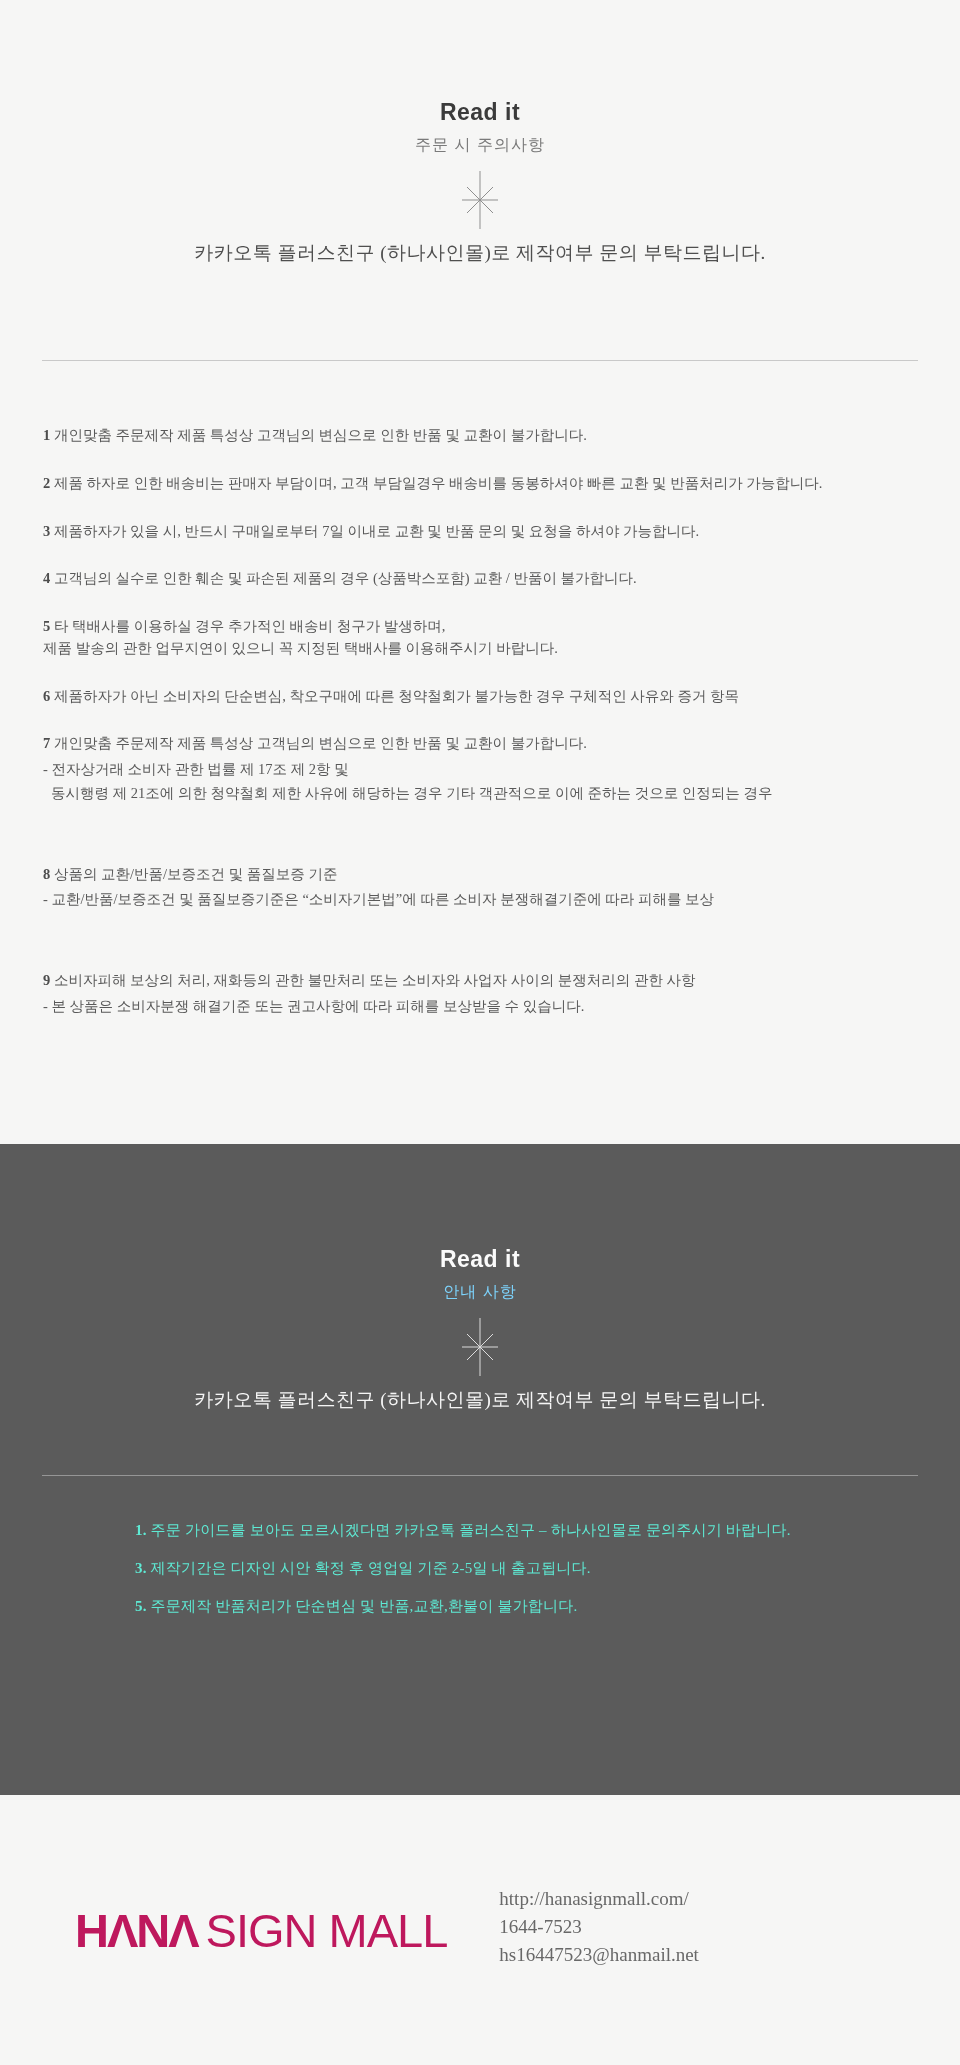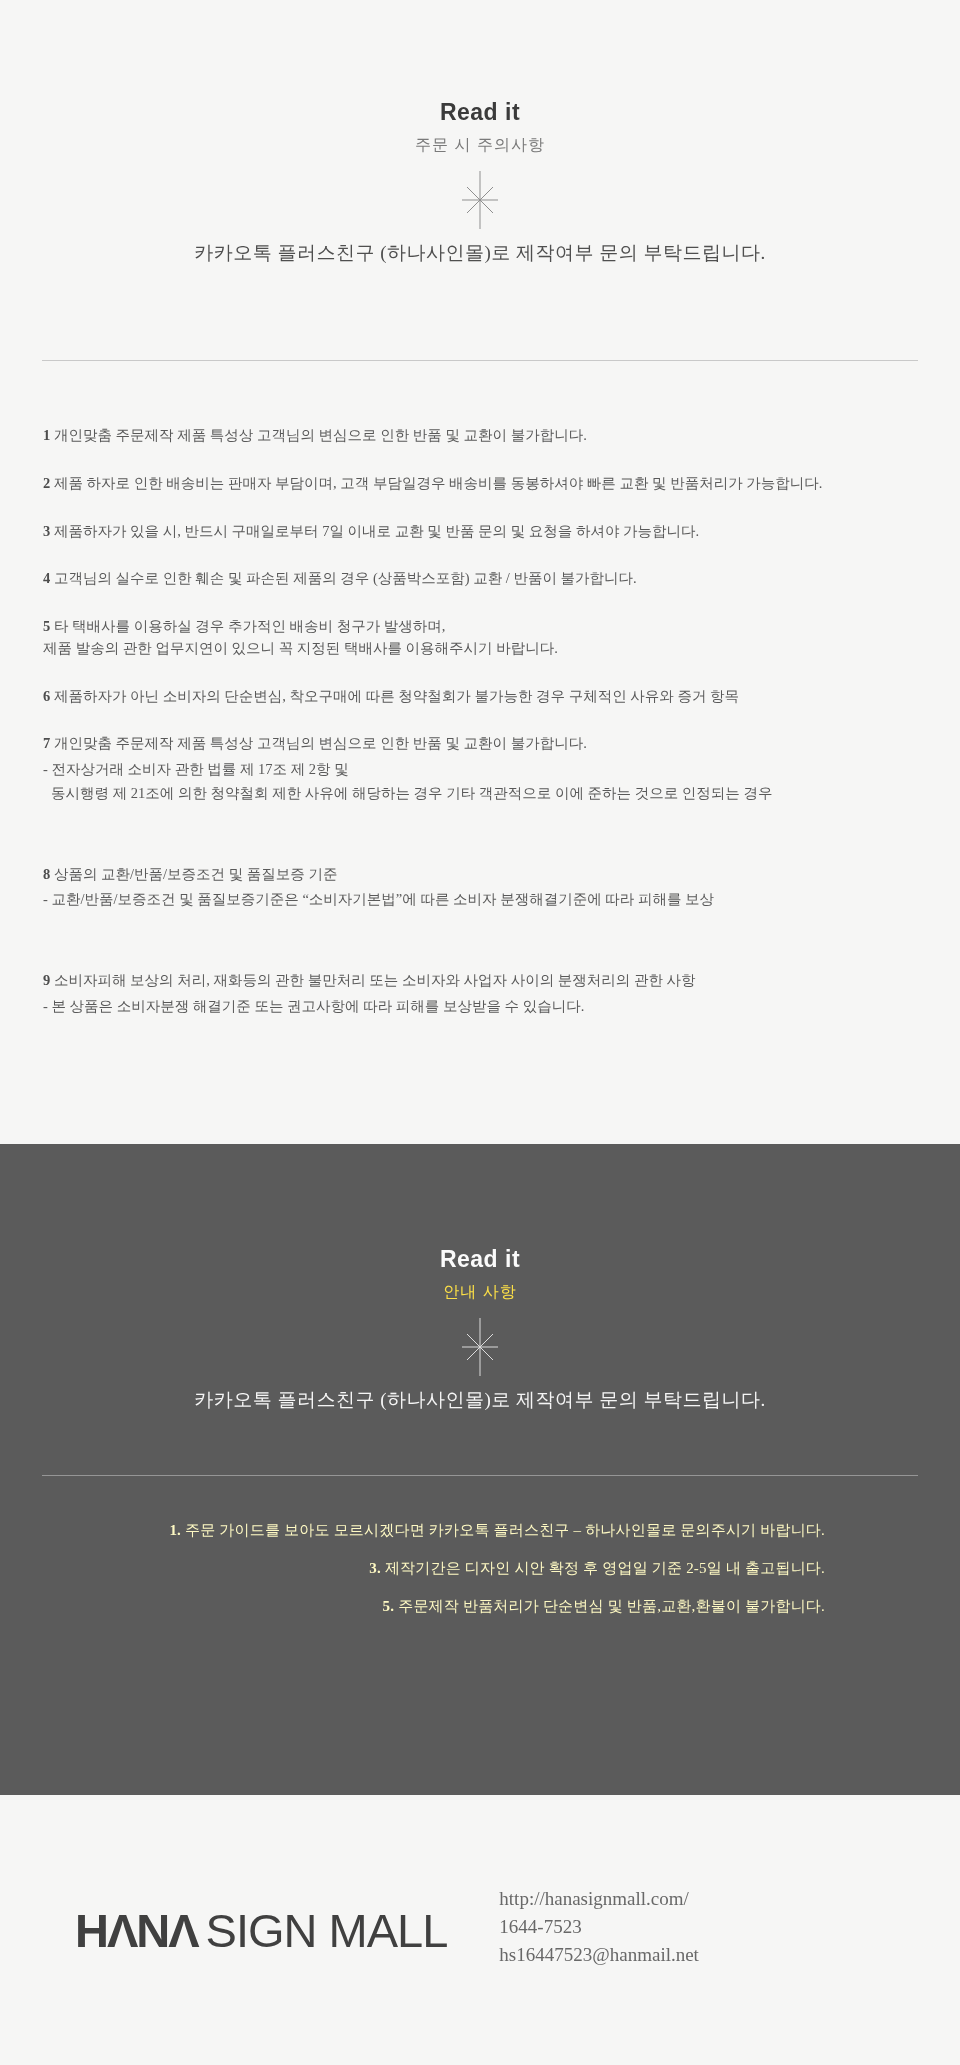--- a/index.html
+++ b/index.html
@@ -21,31 +21,31 @@
   .n-item { margin-bottom:26px; }
   .n-item b { font-weight:700; color:#4d4d4d; }
   .n-sub { margin-top:2px; margin-bottom:0; }
   .n-sub.indent { padding-left:8px; }
   .mt-lg { margin-top:59px; }
   .mt-md { }
 
   
   .sec-dark { height:651px; background:#5b5b5b; padding-top:102px; text-align:center; }
   .sec-dark .h-readit { color:#fbfbfb; }
-  .sec-dark .h-sub { color:#fde047; }
+  .sec-dark .h-sub { color:#7dd3fc; }
   .sec-dark .kakao { color:#f5f5f5; }
   .sec-dark .divider { border-top:1px solid #969696; margin-top:62px; }
-  .g-items { width:690px; margin:0 auto; text-align:right; padding-top:44px;
-             font-size:15px; color:#fef9c3; line-height:1.4; }
+  .g-items { width:690px; margin:0 auto; text-align:left; padding-top:44px;
+             font-size:15px; color:#5eead4; line-height:1.4; }
   .g-item { margin-bottom:17px; letter-spacing:0.2px; }
   .g-item b { font-weight:700; }
 
   
   .footer { height:270px; display:flex; align-items:center; padding-left:75px; }
-  .logo { font-family:"Liberation Sans","DejaVu Sans",sans-serif; color:#404040;
+  .logo { font-family:"Liberation Sans","DejaVu Sans",sans-serif; color:#be185d;
           font-size:47px; letter-spacing:-1px; white-space:nowrap; line-height:1; }
   .logo .hana { font-weight:700; letter-spacing:-2px; }
   .logo .rest { font-weight:500; margin-left:8px; letter-spacing:-1px; }
   .contact { margin-left:52px; font-size:19px; color:#686868; line-height:28px; margin-top:-6px; }
   .contact div { white-space:nowrap; }
 </style>
 </head>
 <body>
 
 <div class="page">

